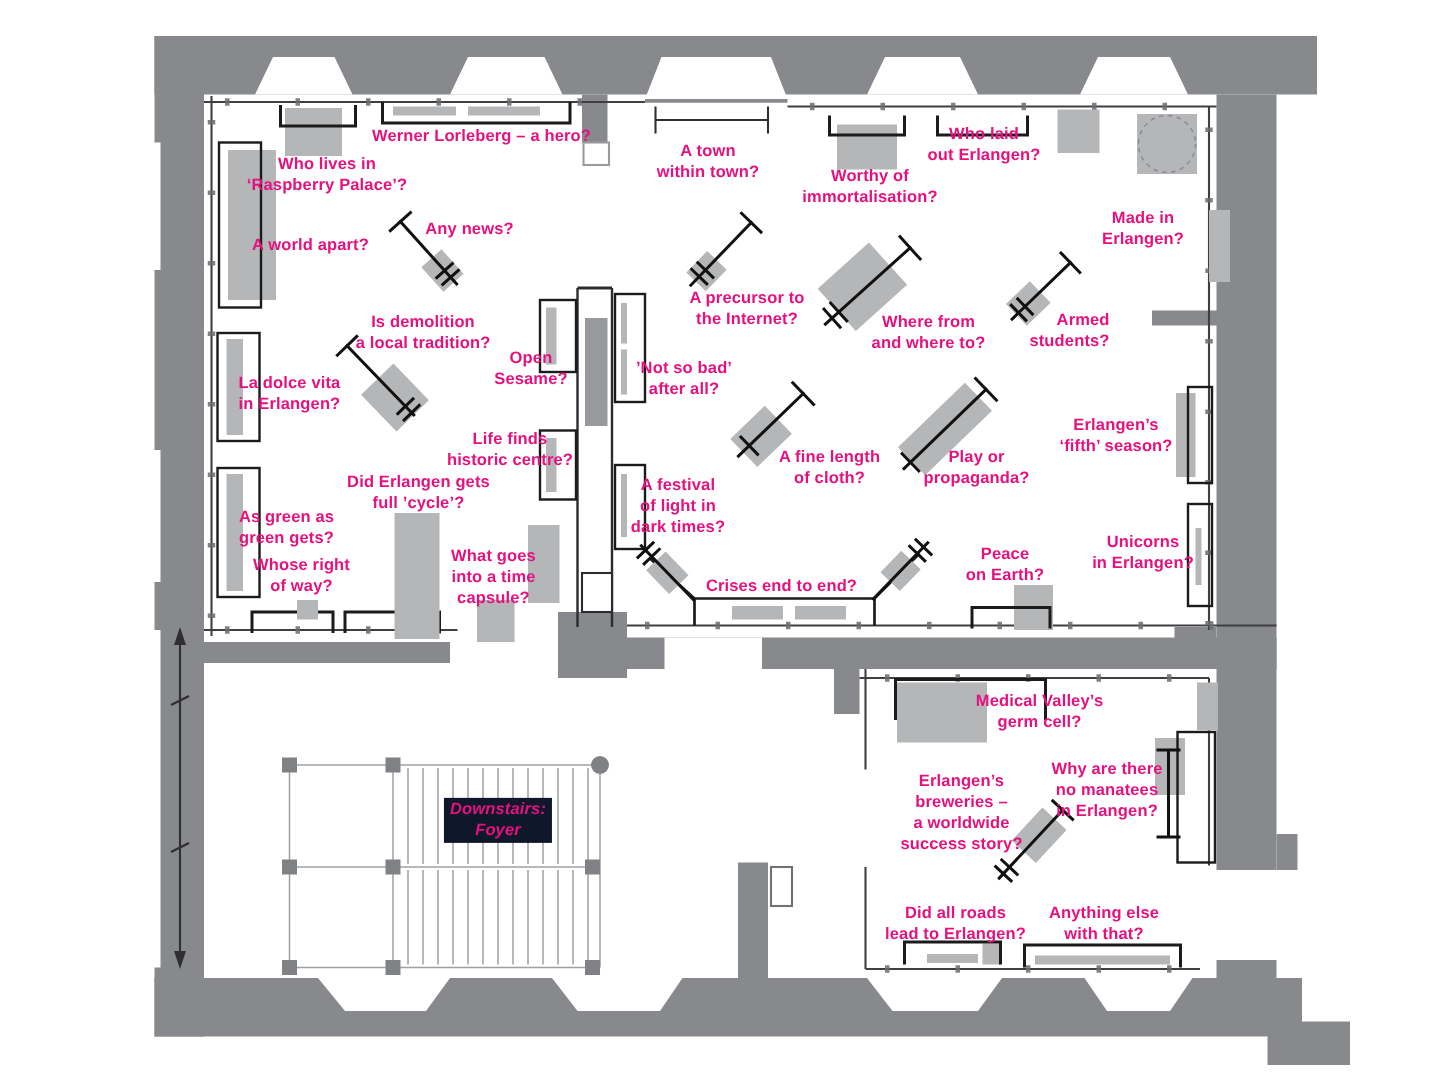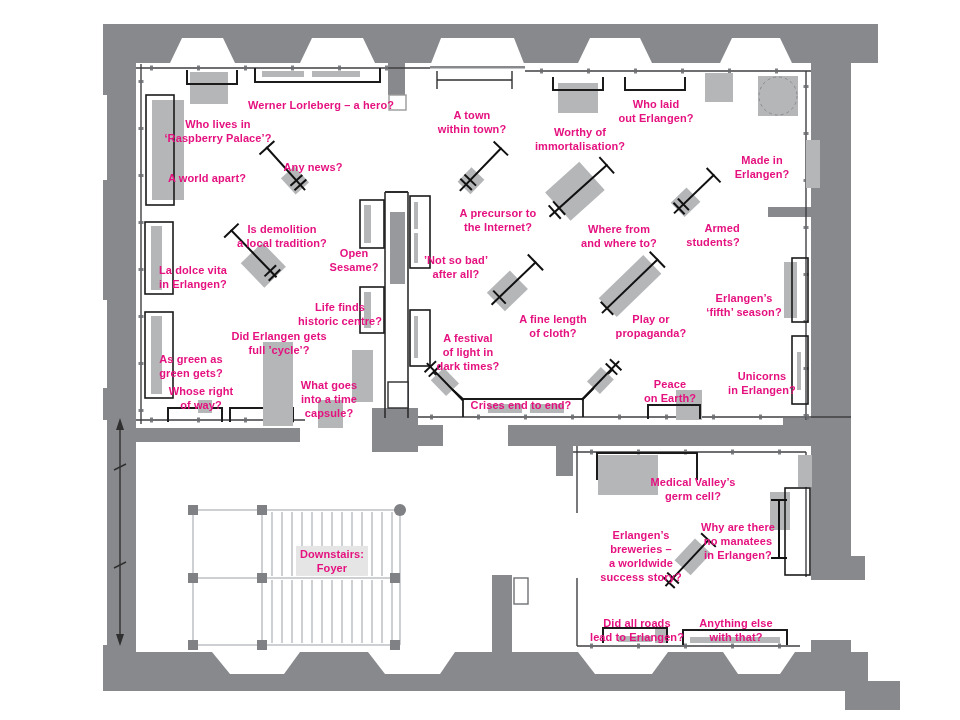--- a/index.html
+++ b/index.html
@@ -1,27 +1,27 @@
 <!DOCTYPE html>
 <html><head>
 <meta charset="utf-8">
 <style>
   html,body{margin:0;padding:0;background:#ffffff;}
   #stage{
     position:relative;width:960px;height:720px;background:#ffffff;overflow:hidden;
     font-family:"Liberation Sans","DejaVu Sans",sans-serif;
   }
   #plan-svg{position:absolute;left:0;top:0;}
-  #labels-layer{position:absolute;left:0;top:14px;width:960px;height:592px;pointer-events:none;}
+  #labels-layer{position:absolute;left:0;top:0;width:960px;height:592px;pointer-events:none;}
   .label{
     position:absolute;transform:translate(-50%,-50%);
     font-size:11px;font-weight:600;line-height:1.28;text-align:center;
     white-space:pre-line;letter-spacing:.1px;
   }
-  .label.bg{background:#e5e5e5;padding:1px 4px;}
+  .label.bg{background:#0f172a;padding:1px 4px;font-style:italic;}
 </style>
 </head>
 <body>
 
 <div id="stage">
 <svg id="plan-svg" width="960" height="720" viewBox="0 0 960 720">
 
   <g fill="#87898c">
     <rect x="103" y="24" width="775" height="39"></rect>
     <rect x="103" y="24" width="33" height="667"></rect>
@@ -340,21 +340,21 @@
       <div class="label" style="left: 340px; top: 300px; color: rgb(229, 17, 127);">Life finds
 historic centre?</div>
       <div class="label" style="left: 553px; top: 312px; color: rgb(229, 17, 127);">A fine length
 of cloth?</div>
       <div class="label" style="left: 651px; top: 312px; color: rgb(229, 17, 127);">Play or
 propaganda?</div>
       <div class="label" style="left: 744px; top: 291px; color: rgb(229, 17, 127);">Erlangen’s
 ‘fifth’ season?</div>
       <div class="label" style="left: 279px; top: 329px; color: rgb(229, 17, 127);">Did Erlangen gets
 full ’cycle’?</div>
-      <div class="label" style="left: 452px; top: 338px; color: rgb(229, 17, 127); margin-left: 16px;">A festival
+      <div class="label" style="left: 452px; top: 338px; color: rgb(229, 17, 127);">A festival
 of light in
 dark times?</div>
       <div class="label" style="left: 191px; top: 352px; color: rgb(229, 17, 127);">As green as
 green gets?</div>
       <div class="label" style="left: 201px; top: 384px; color: rgb(229, 17, 127);">Whose right
 of way?</div>
       <div class="label" style="left: 329px; top: 385px; color: rgb(229, 17, 127);">What goes
 into a time
 capsule?</div>
       <div class="label" style="left: 521px; top: 391px; color: rgb(229, 17, 127);">Crises end to end?</div>

